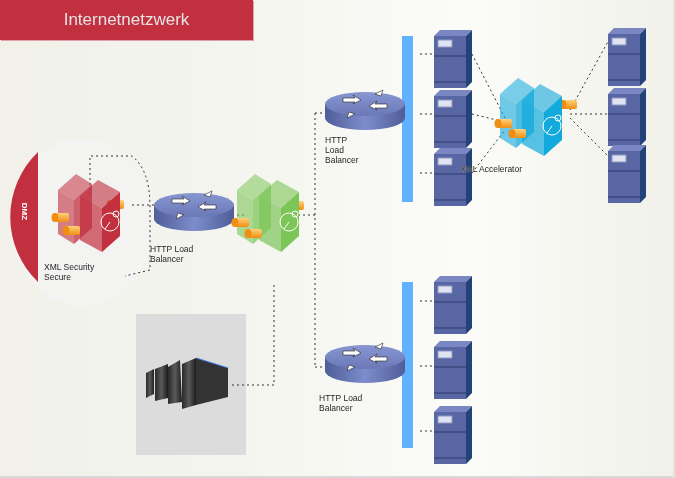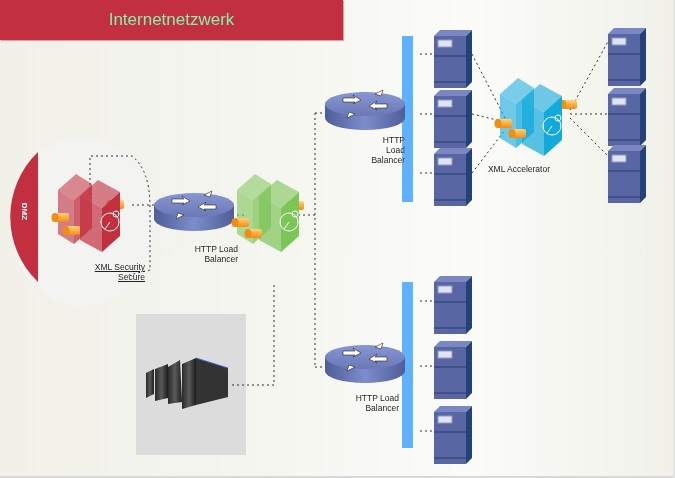--- a/index.html
+++ b/index.html
@@ -3,27 +3,27 @@
 <meta charset="utf-8">
 <style>
   html, body { margin: 0; padding: 0; }
   body {
     width: 675px; height: 478px; overflow: hidden; position: relative;
     font-family: "Liberation Sans", sans-serif;
     background: linear-gradient(90deg, #f1f1ea 0%, #f4f4ee 30%, #fbfbf8 70%, #f1f1ea 100%);
   }
   #stage { position: absolute; left: 0; top: 0; width: 675px; height: 478px; }
   .title-bar {
-    position: absolute; left: 0; top: 0; width: 343px; height: 40px;
-    background: #c22f3f; color: #86efac; font-size: 17px;
+    position: absolute; left: 0; top: 0; width: 253px; height: 40px;
+    background: #c22f3f; color: #e5e5e5; font-size: 17px;
     display: flex; align-items: center; justify-content: center;
     box-shadow: 1px 1px 0 #e0a0a8;
   }
   .label {
-    position: absolute; font-size: 8.5px; color: #222; text-align: right; line-height: 10px;
+    position: absolute; font-size: 8.5px; color: #222; text-align: left; line-height: 10px;
     text-shadow: 0 0 1px #fff;
   }
   .corp-panel {
     position: absolute; left: 136px; top: 314px; width: 110px; height: 141px;
     background: #dcdcdc;
   }
   .dmz-text {
     position: absolute; left: 10px; top: 207px; width: 28px; text-align: center;
     color: #fff; font-size: 8px; font-weight: bold; transform: rotate(90deg);
   }
@@ -171,21 +171,21 @@
       <polygon points="155,369 168,364 168,398 155,401" fill="url(#rack)"></polygon>
       <polygon points="168,367 180,360 182,402 168,404" fill="url(#rack)"></polygon>
       <polygon points="182,364 196,358 196,405 182,409" fill="url(#rack)"></polygon>
       <polygon points="196,358 228,368 228,397 196,405" fill="#333"></polygon>
       <line x1="196" y1="358" x2="228" y2="368" stroke="#3a6fd8" stroke-width="1"></line>
     </g>
   </svg>
 
   <div class="dmz-text">DMZ</div>
 
-  <div class="label" style="left:65px;top:262px;width:80px;text-decoration:underline;">
+  <div class="label" style="left:44px;top:262px;width:80px;">
     <div>XML Security</div>
     <div>Secure</div>
   </div>
 
   <div class="label" style="left:150px;top:244px;width:88px;">
     <div>HTTP Load</div>
     <div>Balancer</div>
   </div>
 
 

